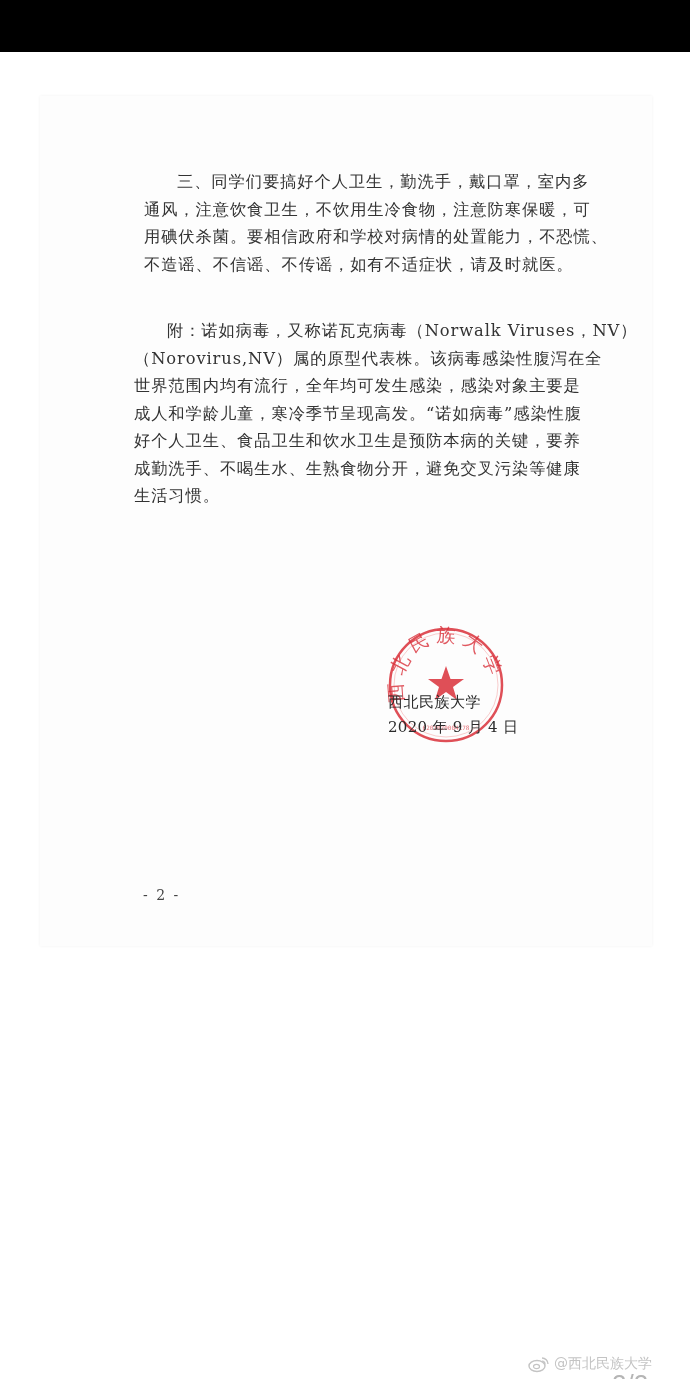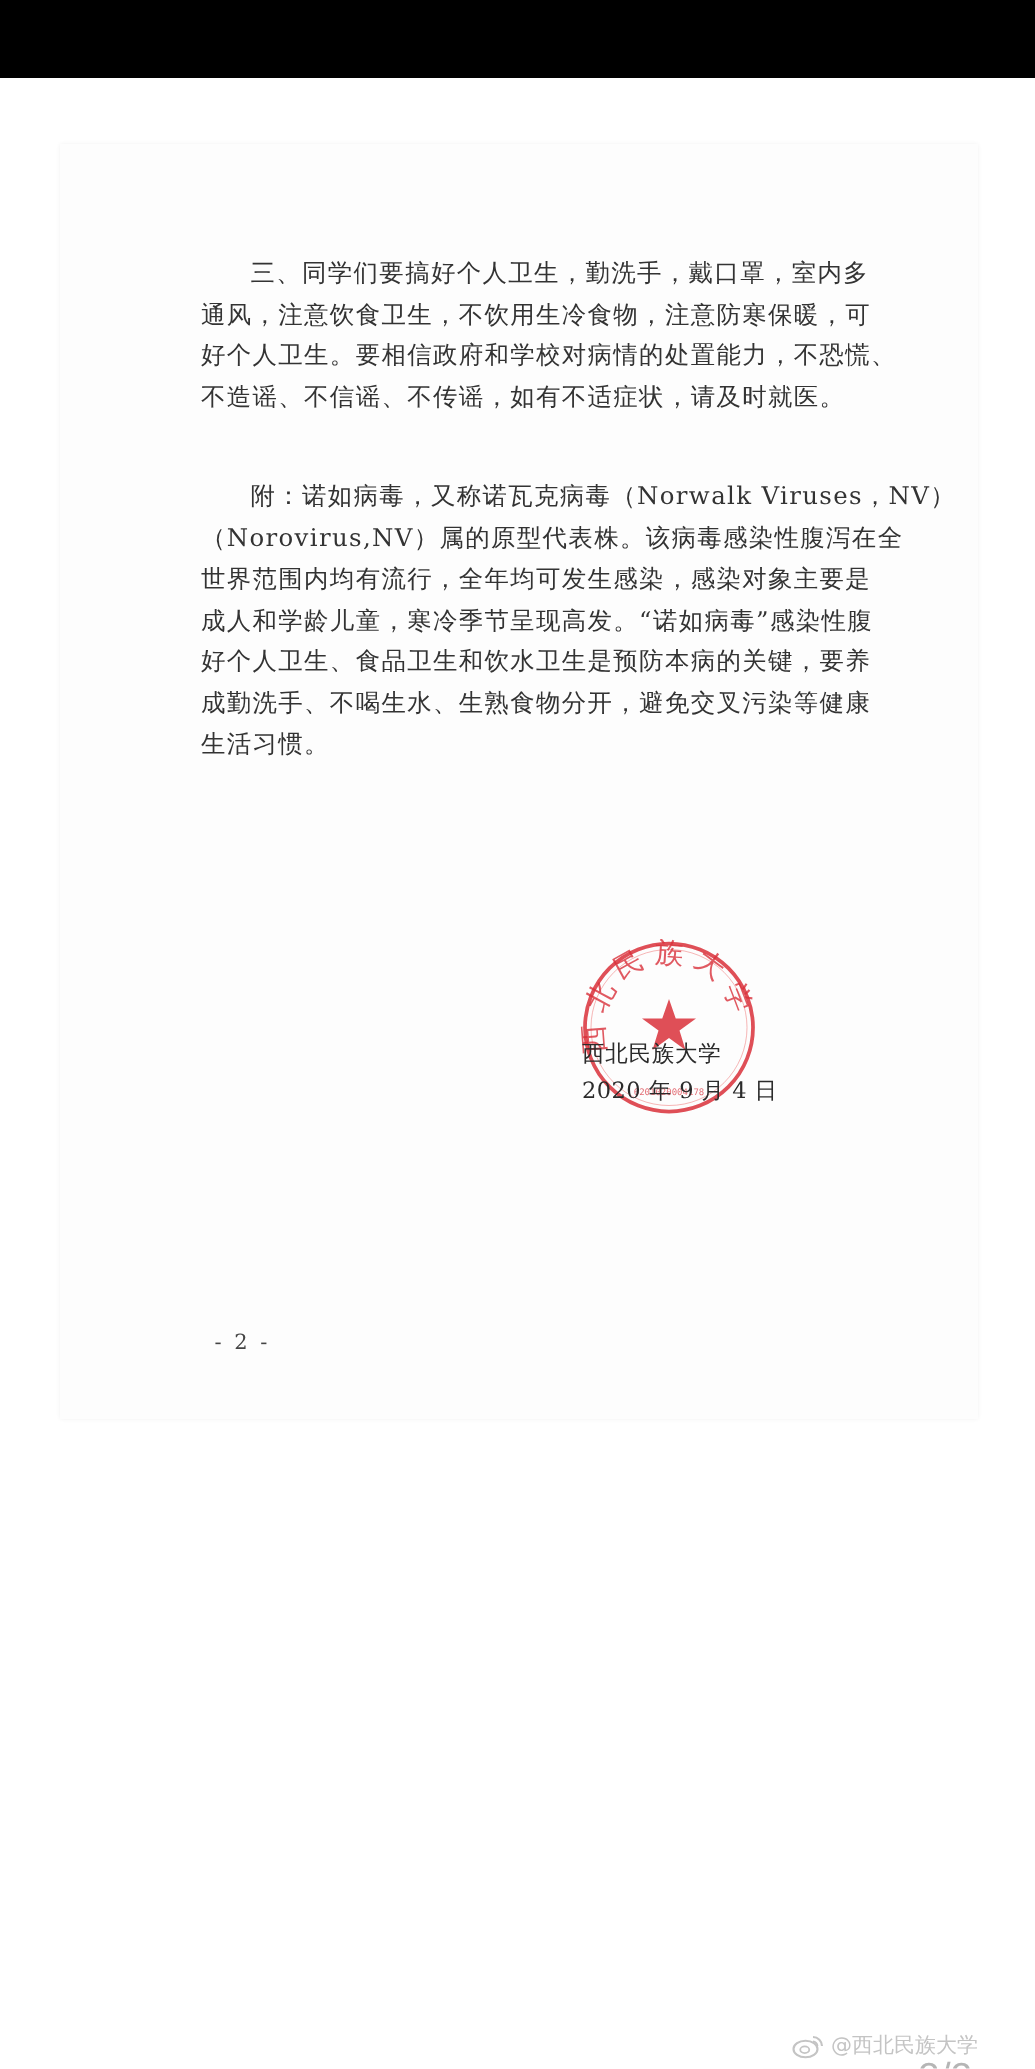--- a/index.html
+++ b/index.html
@@ -19,21 +19,21 @@
     box-shadow: 0 0 3px rgba(0,0,0,0.06);
   }
   .para {
     position: absolute; left: 134px; width: 430px;
     font-size: 16.3px; line-height: 27.5px;
     letter-spacing: 0.9px; text-align: justify;
     color: #333333;
   }
   .para .line { display: block; white-space: nowrap; }
   .para .indent { padding-left: 33px; }
-  .p1 { top: 168px; }
+  .p1 { top: 168px; margin-left: 10px; }
   .p2 { top: 317px; }
   .seal {
     position: absolute; left: 387px; top: 626px; width: 118px; height: 118px;
   }
   .sign-name {
     position: absolute; left: 388px; top: 693px;
     font-size: 15px; letter-spacing: 0.5px; color: #2b2b2b;
   }
   .sign-date {
     position: absolute; left: 376px; top: 718px;
@@ -59,21 +59,21 @@
 </head>
 <body>
 
 <div class="topbar"></div>
 
 <div class="page"></div>
 
 <div class="para p1">
   <span class="line indent">三、同学们要搞好个人卫生，勤洗手，戴口罩，室内多</span>
   <span class="line">通风，注意饮食卫生，不饮用生冷食物，注意防寒保暖，可</span>
-  <span class="line">好个人卫生。要相信政府和学校对病情的处置能力，不恐慌、</span>
+  <span class="line">用碘伏杀菌。要相信政府和学校对病情的处置能力，不恐慌、</span>
   <span class="line">不造谣、不信谣、不传谣，如有不适症状，请及时就医。</span>
 </div>
 
 <div class="para p2">
   <span class="line indent">附：诺如病毒，又称诺瓦克病毒（Norwalk Viruses，NV）</span>
   <span class="line">（Norovirus,NV）属的原型代表株。该病毒感染性腹泻在全</span>
   <span class="line">世界范围内均有流行，全年均可发生感染，感染对象主要是</span>
   <span class="line">成人和学龄儿童，寒冷季节呈现高发。“诺如病毒”感染性腹</span>
   <span class="line">好个人卫生、食品卫生和饮水卫生是预防本病的关键，要养</span>
   <span class="line">成勤洗手、不喝生水、生熟食物分开，避免交叉污染等健康</span>

